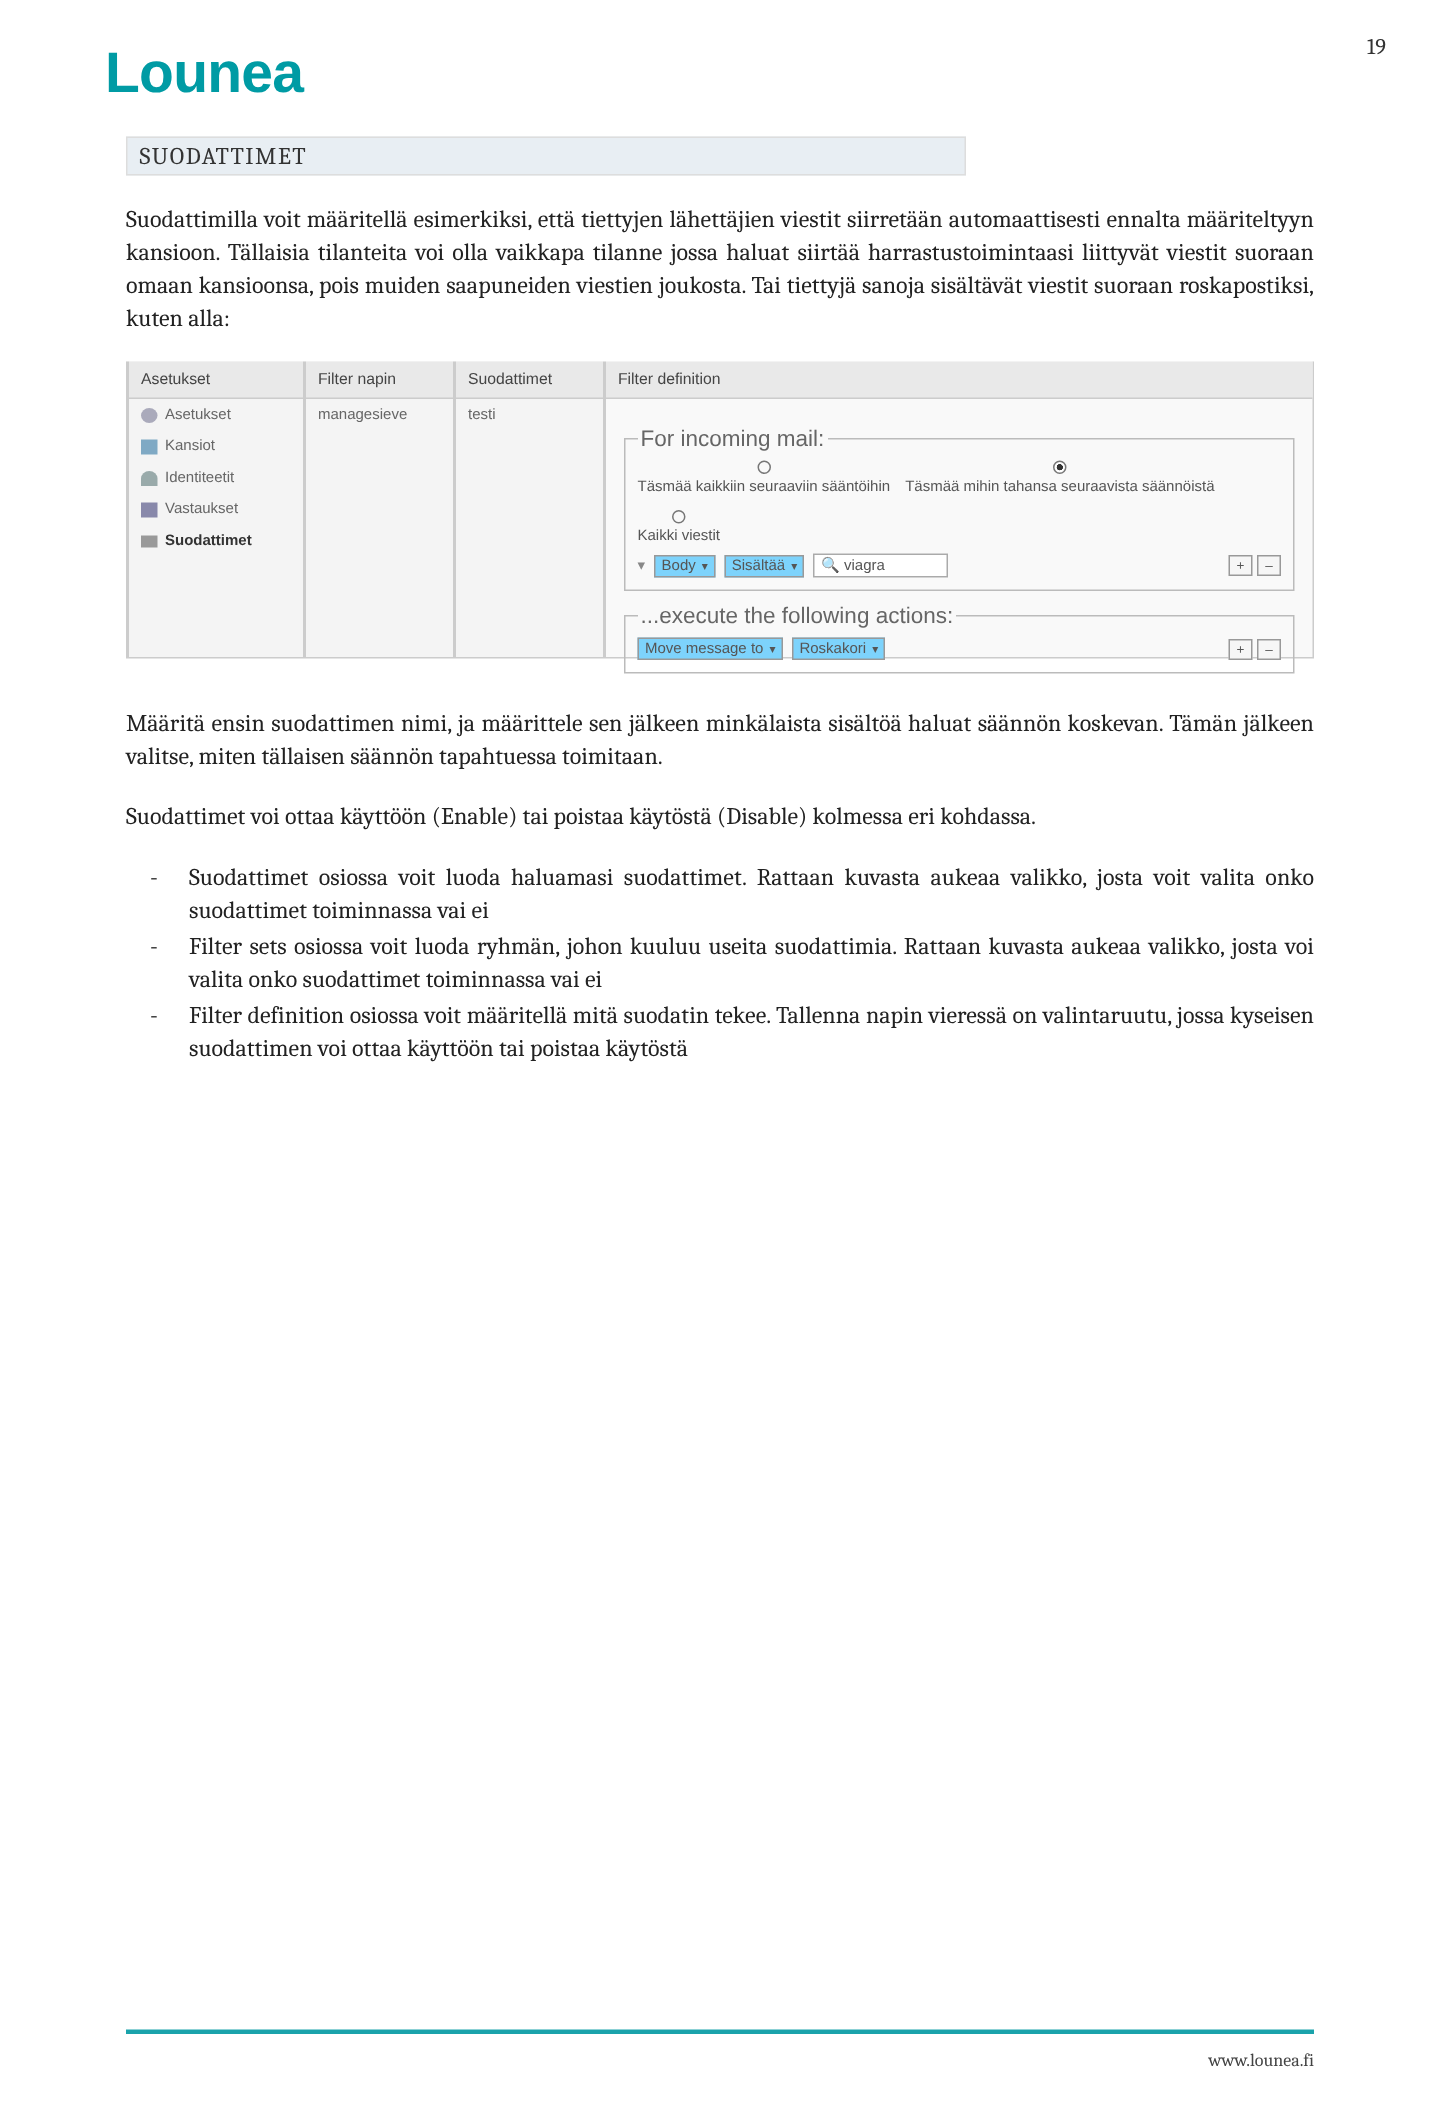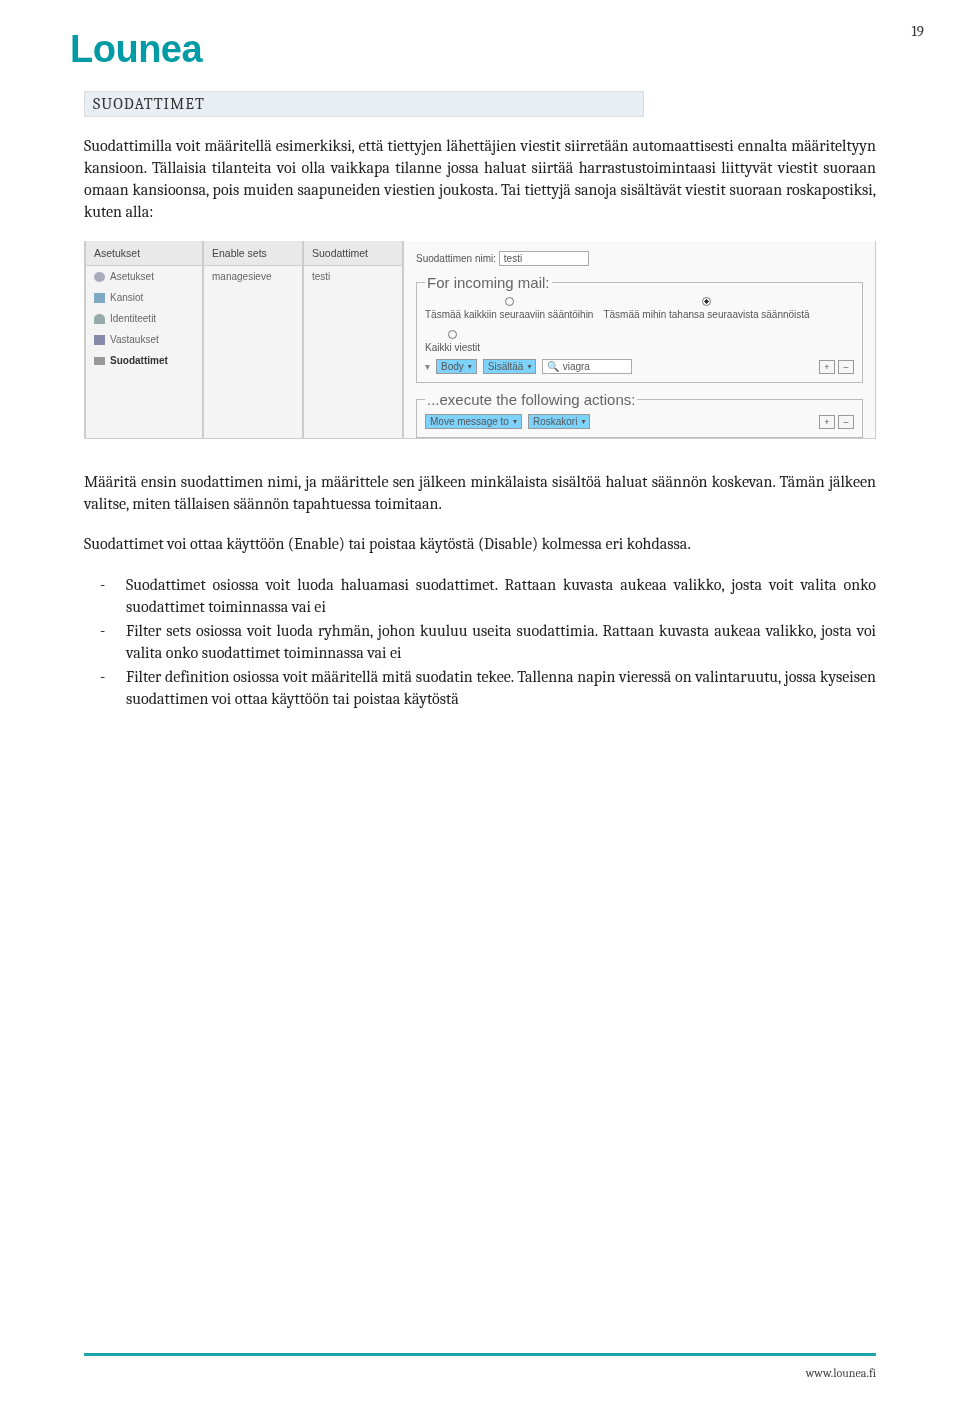--- a/index.html
+++ b/index.html
@@ -168,39 +168,36 @@
             <span class="mini-icon reply"></span>
             <span>Vastaukset</span>
           </div>
         <div class="list-item active">
             <span class="mini-icon filter"></span>
             <span>Suodattimet</span>
           </div>
       </div>
 
       <div class="col col-filtersets">
-        <div class="col-header">Enable sets</div>
+        <div class="col-header">Filter napin</div>
         <div class="list-item">
             <span>managesieve</span>
           </div>
       </div>
 
       <div class="col col-suodattimet">
         <div class="col-header">Suodattimet</div>
         <div class="list-item">
             <span>testi</span>
           </div>
       </div>
 
       <div class="col col-def">
+        <div class="col-header">Filter definition</div>
         <div class="def-body">
-          <div class="def-row-label">
-            <span>Suodattimen nimi:</span>
-            <span class="def-input">testi</span>
-          </div>
           <fieldset class="mini">
             <legend>For incoming mail:</legend>
             <div class="radio-row">
               <label>
                   <span class="radio"></span>
                   <span>Täsmää kaikkiin seuraaviin sääntöihin</span>
                 </label>
               <label>
                   <span class="radio checked"></span>
                   <span>Täsmää mihin tahansa seuraavista säännöistä</span>

